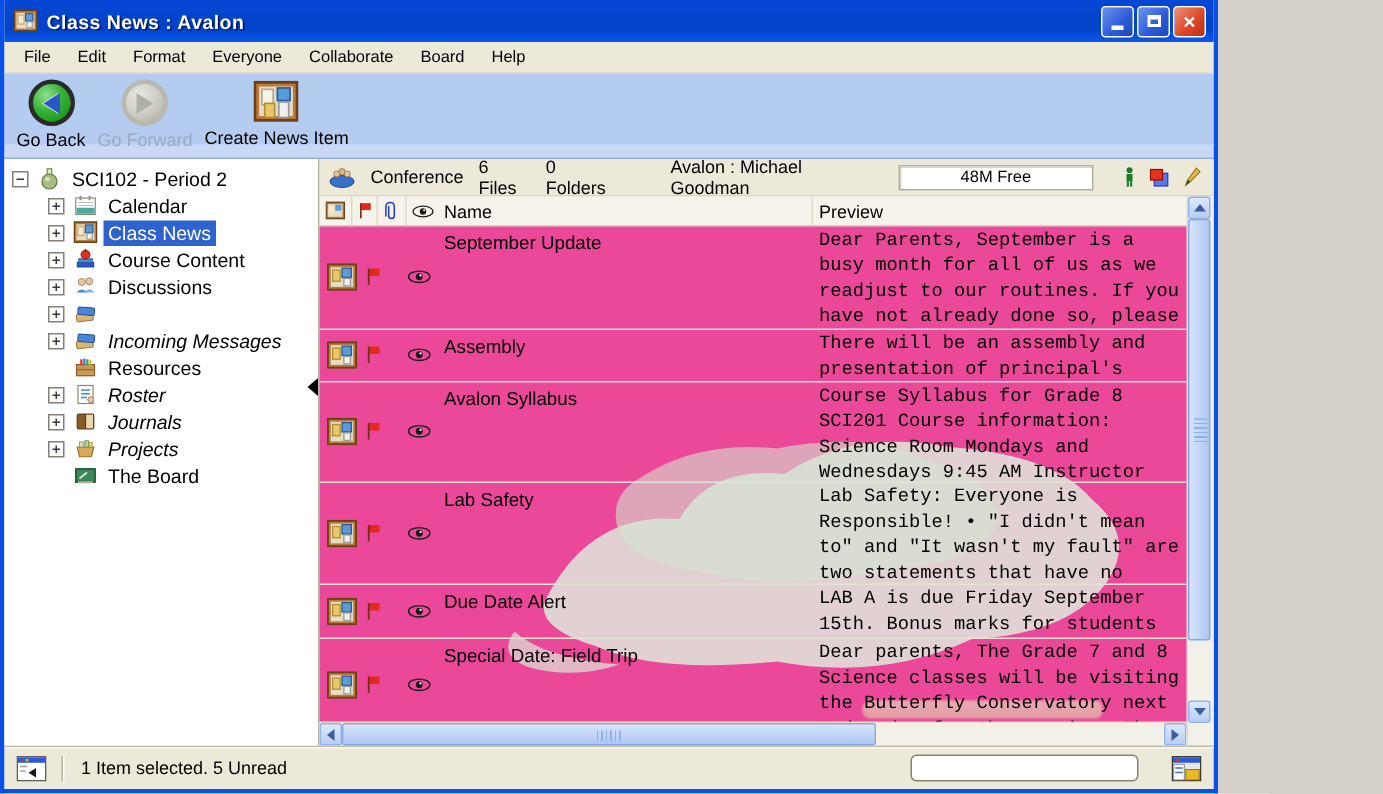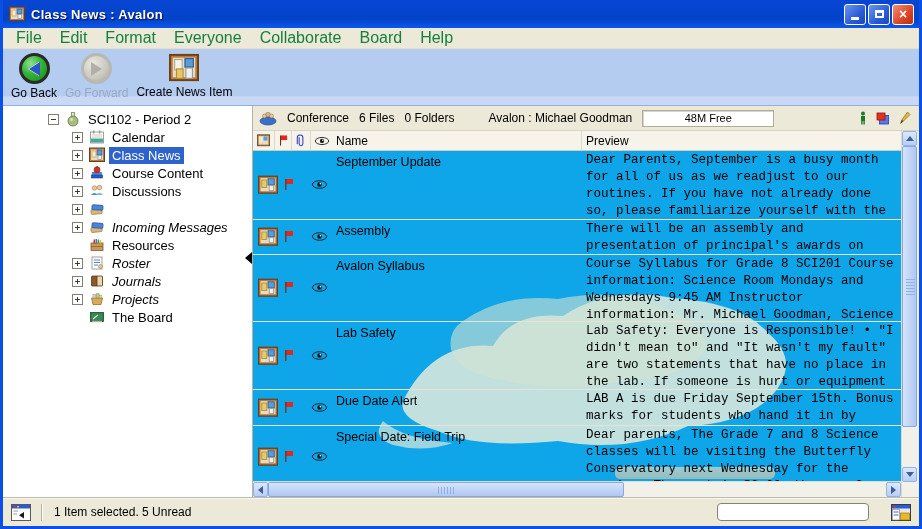--- a/index.html
+++ b/index.html
@@ -1,42 +1,42 @@
 <!DOCTYPE html>
 <html><head>
 <meta charset="utf-8">
 <style>
   html,body{margin:0;padding:0;background:#d4d0c8;}
   body{width:922px;height:529px;overflow:hidden;font-family:"Liberation Sans",sans-serif;-webkit-font-smoothing:none;}
-  .window{position:relative;width:922px;height:529px;box-sizing:border-box;border-left:3px solid #0a50e6;border-right:3px solid #0a50e6;border-bottom:3px solid #0a50e6;background:#ece9d8;display:flex;flex-direction:column;}
+  .window{position:relative;width:812px;height:529px;box-sizing:border-box;border-left:3px solid #0a50e6;border-right:3px solid #0a50e6;border-bottom:3px solid #0a50e6;background:#ece9d8;display:flex;flex-direction:column;}
   
   .titlebar{height:28px;background:linear-gradient(180deg,#0646d4 0%,#0343c8 70%,#0b58ee 100%);display:flex;align-items:center;padding:0 5px;flex:0 0 28px;}
   .title-icon{width:18px;height:16px;margin-right:5px;flex:0 0 auto;}
   .title-text{color:#fff;font-weight:bold;font-size:13px;text-shadow:1px 1px 1px #02114d;letter-spacing:.3px;flex:1;white-space:nowrap;}
   .win-buttons{display:flex;gap:2px;}
   .wbtn{width:22px;height:21px;border-radius:3px;border:1px solid #fff;box-sizing:border-box;display:flex;align-items:center;justify-content:center;}
   .wbtn.blue{background:linear-gradient(135deg,#6f95f0 0%,#2a5ad8 60%,#1c46b8 100%);}
   .wbtn.red{background:linear-gradient(135deg,#f09078 0%,#dd4424 60%,#b83010 100%);color:#fff;font-size:14px;font-weight:bold;line-height:1;}
   .glyph-min{width:8px;height:3px;background:#fff;margin-top:9px;}
   .glyph-max{width:9px;height:8px;border:2px solid #fff;border-top-width:3px;box-sizing:border-box;}
   
   .menubar{height:20px;background:#ece9d8;display:flex;align-items:center;padding-left:4px;flex:0 0 20px;border-bottom:1px solid #e2dfce;}
-  .menu-item{font-size:16px;color:#15803d;padding:2px 9px;cursor:default;}
+  .menu-item{font-size:11px;color:#000000;padding:2px 9px;cursor:default;}
   
   .toolbar{height:57px;flex:0 0 57px;background:linear-gradient(180deg,#b5ccf1 0%,#b5ccf1 84%,#c9d9f5 85%,#c9d9f5 100%);border-bottom:1px solid #8fafdf;display:flex;align-items:flex-start;padding:4px 0 0 6px;gap:4px;box-sizing:border-box;}
   .tool-btn{display:flex;flex-direction:column;align-items:center;font-size:12px;color:#000;padding:0 2px;}
   .tool-label{margin-top:2px;white-space:nowrap;}
   .tool-btn.disabled .tool-label{color:#9aa8c0;}
   .nav-circle{width:31px;height:31px;border-radius:50%;display:flex;align-items:center;justify-content:center;box-sizing:border-box;}
   .nav-circle.back{background:radial-gradient(circle at 35% 30%,#8fe08f 0%,#35b335 45%,#128a12 100%);border:3px solid #2a2a2a;}
   .nav-circle.fwd{background:radial-gradient(circle at 35% 30%,#e8e8e0 0%,#c9c9c0 60%,#a8a8a0 100%);border:3px solid #b8b8b0;}
   .arrow-left{width:0;height:0;border-top:7px solid transparent;border-bottom:7px solid transparent;border-right:11px solid #2a56c8;filter:drop-shadow(-1px 0 0 #dfe8ff);}
   .arrow-right{width:0;height:0;border-top:7px solid transparent;border-bottom:7px solid transparent;border-left:11px solid #b0b0a8;}
   
-  .main{flex:1;display:flex;min-height:0;background:#fff;padding-left:40px;}
+  .main{flex:1;display:flex;min-height:0;background:#fff;}
   .tree{width:210px;flex:0 0 210px;background:#fff;border-right:1px solid #b8b4a4;padding-top:4px;box-sizing:border-box;position:relative;overflow:hidden;}
   .trow{height:18px;display:flex;align-items:center;font-size:13px;color:#000;white-space:nowrap;}
   .trow .pad{flex:0 0 auto;}
   .ebox{width:11px;height:11px;border:1px solid #848078;background:#fff;box-sizing:border-box;position:relative;flex:0 0 11px;}
   .ebox::before{content:"";position:absolute;left:2px;right:2px;top:4px;height:1px;background:#3a3a3a;}
   .ebox.plus::after{content:"";position:absolute;top:2px;bottom:2px;left:4px;width:1px;background:#3a3a3a;}
   .ebox.none{visibility:hidden;}
   .ticon{width:16px;height:16px;margin:0 4px 0 6px;flex:0 0 16px;}
   .tlabel{padding:1px 3px;}
   .tlabel.sel{background:#2e62cc;color:#fff;}
@@ -54,21 +54,21 @@
   
   .list-header{height:19px;flex:0 0 19px;background:#f6f4ea;border-bottom:1px solid #cfcbb8;display:flex;align-items:center;font-size:12px;color:#000;}
   .hcell{height:100%;display:flex;align-items:center;box-sizing:border-box;border-right:1px solid #ddd9c8;}
   .hcell.c1{width:22px;justify-content:center;}
   .hcell.c2{width:17px;justify-content:center;}
   .hcell.c3{width:19px;justify-content:center;}
   .hcell.c4{width:22px;justify-content:center;border-right:none;}
   .hcell.cname{width:249px;padding-left:3px;}
   .hcell.cprev{flex:1;padding-left:4px;border-right:none;}
   
-  .list{flex:1;background:#0ea5e9;position:relative;overflow:hidden;}
+  .list{flex:1;background:#ec4899;position:relative;overflow:hidden;}
   .row{display:flex;border-bottom:1px solid #e6e4d6;position:relative;}
   .cell-icons{width:80px;flex:0 0 80px;position:relative;}
   .cell-icons .bicon{position:absolute;left:5px;top:50%;margin-top:-10px;}
   .cell-icons .ficon{position:absolute;left:30px;top:50%;margin-top:-8px;}
   .cell-icons .eicon{position:absolute;left:58px;top:50%;margin-top:-6px;}
   .cell-name{width:249px;flex:0 0 249px;font-size:12.5px;line-height:16px;padding:3px 4px 0 3px;box-sizing:border-box;color:#000;}
   .cell-preview{flex:1;font-size:12.5px;line-height:17px;padding:1px 4px 0 4px;color:#000;overflow:hidden;font-family:Liberation Mono, monospace;}
   .wmark{position:absolute;pointer-events:none;}
   
   .hscroll{height:15px;flex:0 0 15px;background:#f1f0e9;display:flex;border-top:1px solid #dedbca;}

